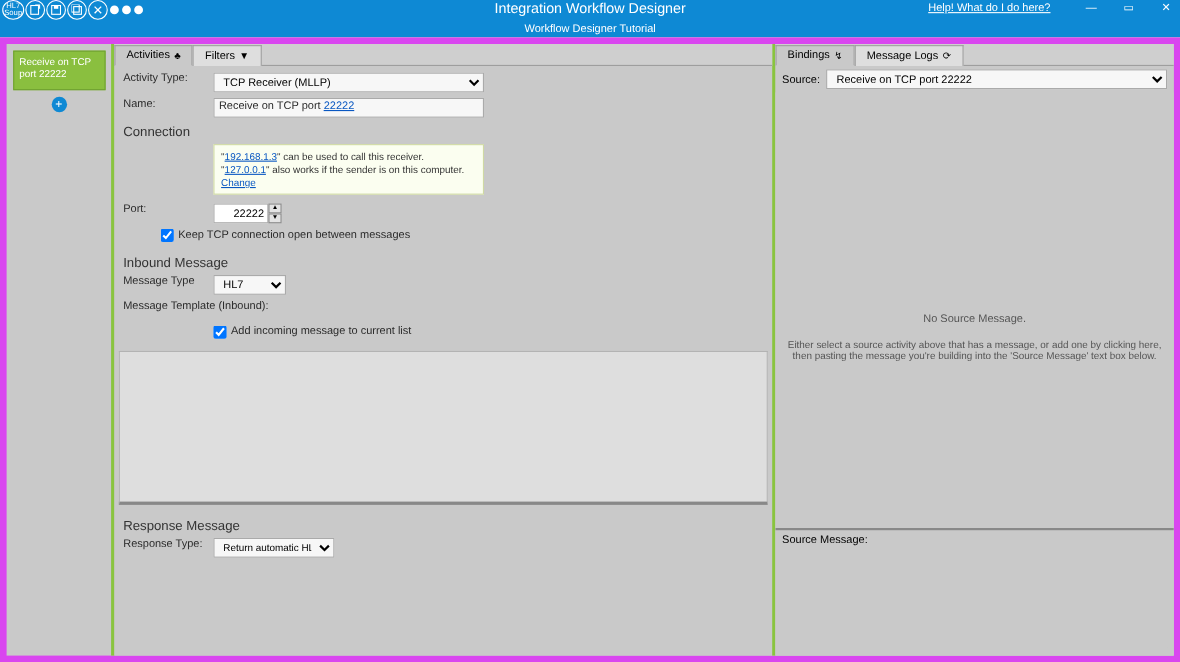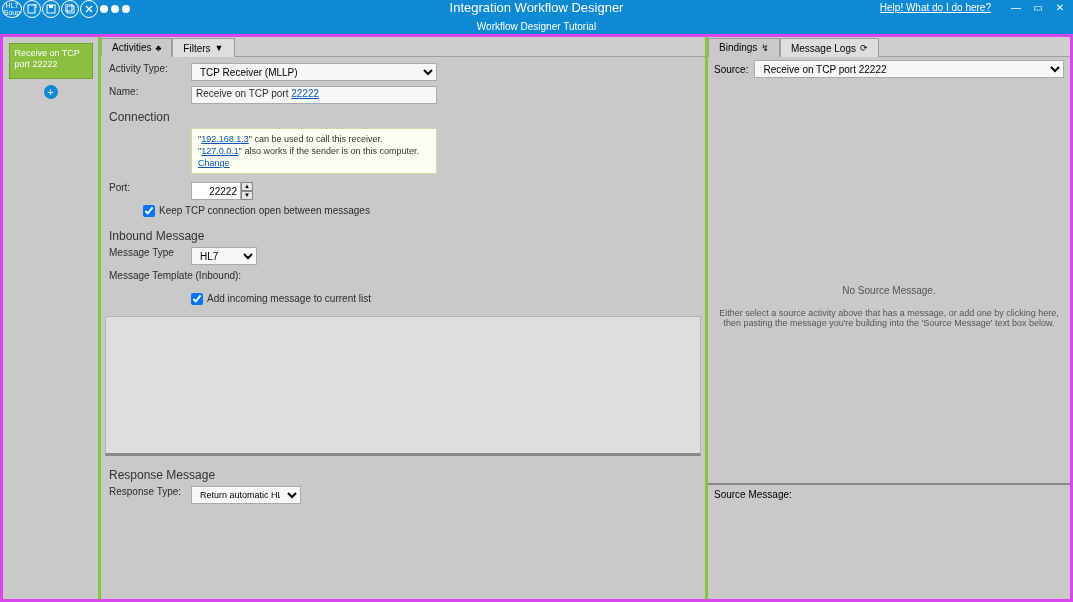--- a/index.html
+++ b/index.html
@@ -3,25 +3,25 @@
 <meta charset="utf-8">
 <style>
   * { box-sizing: border-box; margin: 0; padding: 0; font-family: "Segoe UI", Tahoma, sans-serif; }
   html, body { width: 1073px; height: 602px; overflow: hidden; background: #e8e8e8; }
   .title-bar { height: 20px; background: #0e89d4; color: #fff; display: flex; align-items: flex-start; position: relative; font-size: 11px; }
   .title-bar .toolbar { display: flex; align-items: center; padding-left: 2px; gap: 1px; }
   .tb-btn { width: 18px; height: 18px; border: 1.5px solid #fff; border-radius: 50%; display: flex; align-items: center; justify-content: center; cursor: pointer; color: #fff; font-size: 9px; }
   .tb-logo { width: 20px; height: 18px; border: 1.5px solid #fff; border-radius: 50%; display:flex; align-items:center; justify-content:center; font-size:7px; line-height:7px; text-align:center; color:#fff;}
   .tb-sep { width: 8px; height: 8px; background: #fff; border-radius: 50%; margin: 0 1px; }
   .title-bar .title-text { position: absolute; left: 0; right: 0; text-align: center; pointer-events: none; font-size: 13px; }
-  .title-bar .win-controls { margin-left: auto; display: flex; align-items: center; gap: 4px; padding-right: 4px; }
+  .title-bar .win-controls { margin-left: auto; display: flex; align-items: center; gap: 16px; padding-right: 4px; }
   .title-bar .help-link { text-decoration: underline; cursor: pointer; margin-right: 12px; font-size: 10px; }
   .win-btn { width: 18px; height: 14px; display:flex; align-items:center; justify-content:center; cursor:pointer; font-size:10px; color:#fff;}
   .subtitle-bar { height: 14px; background: #0e89d4; color: #fff; text-align: center; font-size: 10px; line-height: 14px; }
-  .workspace { position: absolute; top: 34px; left: 0; right: 0; bottom: 0; background: #c9c9c9; border: 3px solid #d946ef; display: flex; }
+  .workspace { position: absolute; top: 34px; left: 0; right: 0; bottom: 0; background: #c9c9c9; border: 6px solid #d946ef; display: flex; }
   .left-panel { width: 98px; border-right: 3px solid #89c43f; padding: 6px; display:flex; flex-direction:column; align-items:center;}
   .activity-node { width: 84px; height: 36px; background: #8abf3f; color: #fff; font-size: 9px; padding: 4px 5px; border: 1px solid #6fa131; line-height: 11px; cursor:pointer; }
   .add-btn { width: 14px; height: 14px; border-radius: 50%; background: #0e89d4; color:#fff; font-size:11px; line-height:14px; text-align:center; margin-top:6px; cursor:pointer;}
   .center-panel { flex: 1; border-right: 3px solid #89c43f; display:flex; flex-direction:column; background:#c9c9c9; }
   .right-panel { width: 362px; display:flex; flex-direction:column; background:#c9c9c9; }
   .tab-row { display:flex; border-bottom:1px solid #9e9e9e; background:#cfcfcf; height:20px; }
   .tab { font-size:10px; padding:3px 10px; border:1px solid #9e9e9e; border-bottom:none; background:#dedede; cursor:pointer; display:flex; align-items:center; gap:4px; position:relative; top:1px;}
   .tab.active { background:#c9c9c9; border-bottom:1px solid #c9c9c9;}
   .tab-ico { font-size:9px; }
   .form-area { padding: 6px 8px 0 8px; font-size:10px; color:#2b2b2b; overflow:hidden;}

